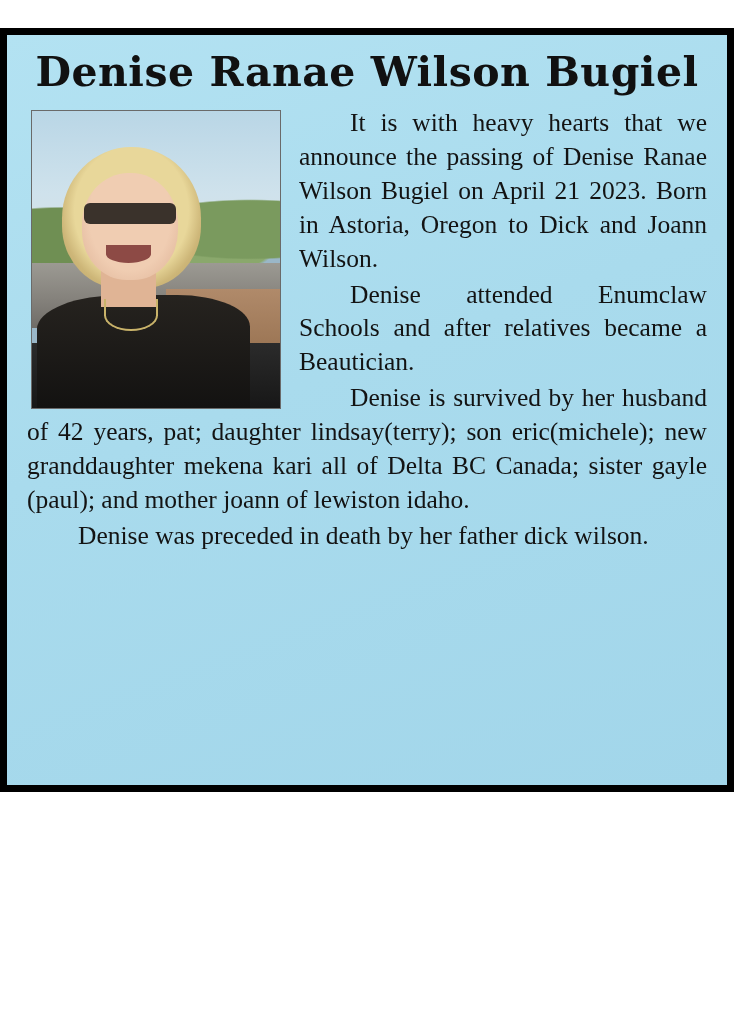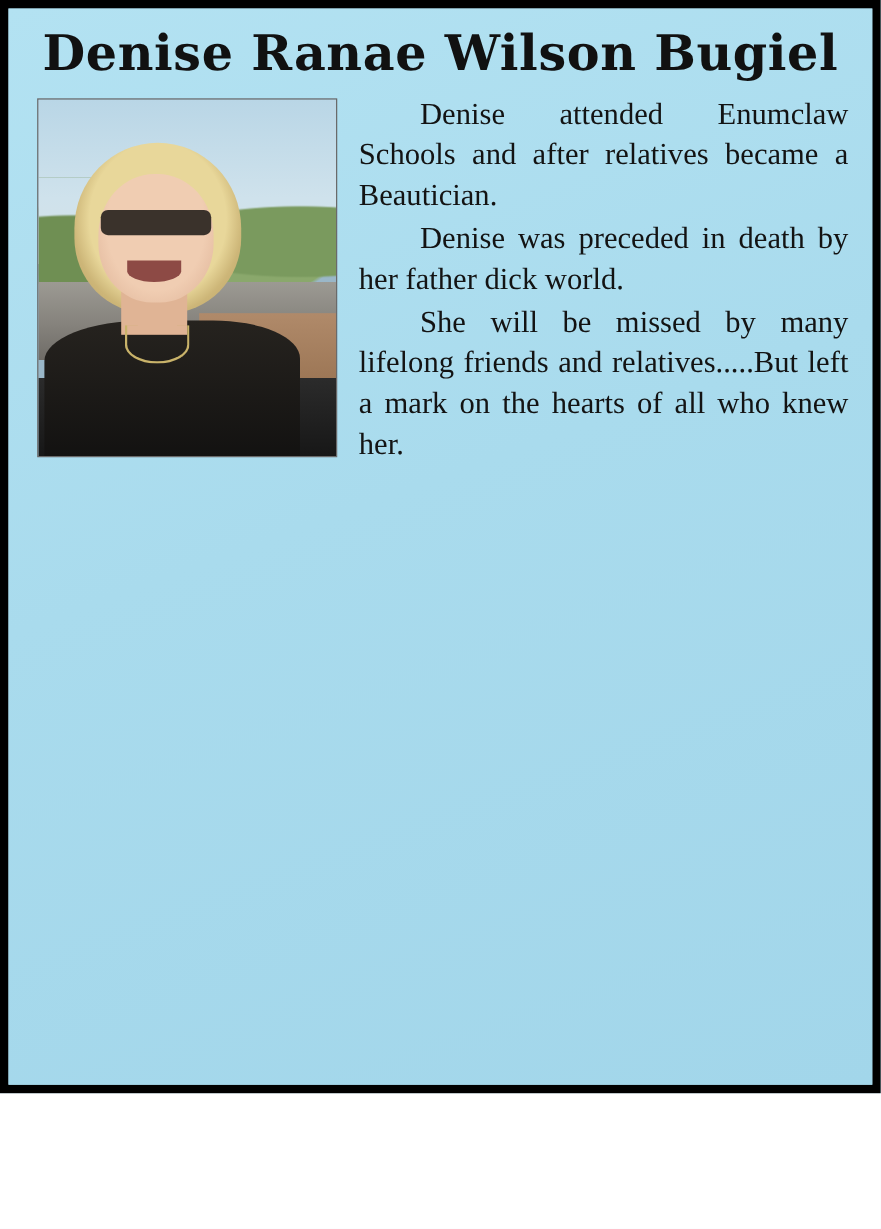--- a/index.html
+++ b/index.html
@@ -8,25 +8,26 @@
     background: #ffffff;
   }
   body {
     width: 734px;
     height: 1024px;
     font-family: "Liberation Serif", serif;
   }
   .obituary {
     position: relative;
     width: 734px;
-    height: 911px;
+    height: 764px;
     box-sizing: border-box;
     background: #aadcee;
     border: 7px solid #000000;
     overflow: hidden;
+    margin-top: 28px;
   }
   .inner {
     position: absolute;
     left: 0; top: 0; right: 0; bottom: 0;
     background: linear-gradient(160deg, #b3e2f2 0%, #a9dbed 45%, #a2d6ea 100%);
     padding: 14px 20px 10px 20px;
     box-sizing: border-box;
   }
   .title {
     font-family: "DejaVu Serif", "Liberation Serif", serif;
@@ -143,19 +144,20 @@
       <div class="ph-body"></div>
       <div class="ph-hair"></div>
       <div class="ph-neck"></div>
       <div class="ph-face"></div>
       <div class="ph-glasses"></div>
       <div class="ph-mouth"></div>
       <div class="ph-necklace"></div>
     </div>
 
     <div class="body-text">
+      <p class="para">It is with heavy hearts that we announce the passing of Denise Ranae Wilson Bugiel on April 21 2023. Born in Astoria, Oregon to Dick and Joann Wilson.</p>
       <p class="para">Denise attended Enumclaw Schools and after relatives became a Beautician.</p>
-      <p class="para">Denise was preceded in death by her father dick world.</p>
-      <p class="para last">She will be missed by many lifelong friends and relatives.....But left a mark on the hearts of all who knew her.</p>
+      <p class="para">Denise is survived by her husband of 42 years, pat; daughter lindsay(terry); son eric(michele); new granddaughter mekena kari all of Delta BC Canada; sister gayle (paul); and mother joann of lewiston idaho.</p>
+      <p class="para">Denise was preceded in death by her father dick wilson.</p>
     </div>
 
   </div>
 </div>
 
 </body></html>

